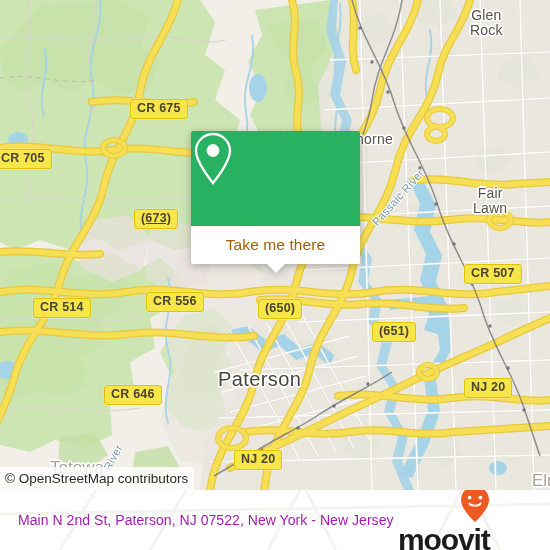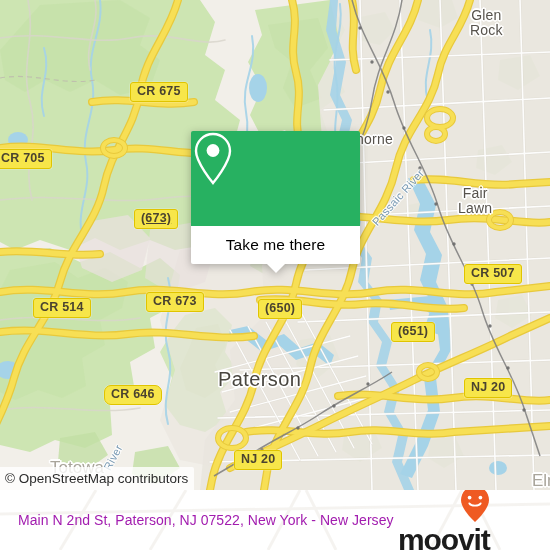--- a/index.html
+++ b/index.html
@@ -57,21 +57,21 @@
   #popup-head{
     background:#27b161;height:95px;border-radius:2px 2px 0 0;
     display:flex;align-items:center;justify-content:center;
   }
   #popup-foot{
     background:#fff;height:38px;border-radius:0 0 2px 2px;
     display:flex;align-items:center;justify-content:center;
     position:relative;
   }
   #popup-foot-label{
-    font-size:15.5px;color:#000000;letter-spacing:.1px;
+    font-size:15.5px;color:#a16207;letter-spacing:.1px;
     font-family:"Liberation Sans",sans-serif;
   }
   #popup-tip{
     position:absolute;left:50%;bottom:-9px;margin-left:-10px;
     width:0;height:0;border-left:10px solid transparent;
     border-right:10px solid transparent;border-top:10px solid #fff;
   }
 
   
   #attrib{
@@ -351,38 +351,38 @@
         <circle cx="368" cy="384" r="1.7"></circle>
           <circle cx="334" cy="406" r="1.7"></circle>
         <circle cx="298" cy="428" r="1.7"></circle>
           <circle cx="262" cy="450" r="1.7"></circle>
       </g>
 
       <path d="M0,78 C34,72 62,86 96,80" stroke="#bdb8ae" stroke-width="1.2" stroke-dasharray="5 4" fill="none" opacity=".8"></path>
     </svg>
 
     <div id="shields">
-        <div class="shield" style="left: 130px; top: 82px;">CR 675</div>
+        <div class="shield" style="left: 130px; top: 99px;">CR 675</div>
         <div class="shield" style="left: -6px; top: 149px;">CR 705</div>
         <div class="shield" style="left: 134px; top: 209px; text-decoration: underline;">(673)</div>
         <div class="shield" style="left: 33px; top: 298px;">CR 514</div>
-        <div class="shield" style="left: 146px; top: 292px;">CR 673</div>
+        <div class="shield" style="left: 146px; top: 292px;">CR 556</div>
         <div class="shield" style="left: 258px; top: 299px; text-align: right;">(650)</div>
         <div class="shield" style="left: 464px; top: 264px;">CR 507</div>
-        <div class="shield" style="left: 391px; top: 322px;">(651)</div>
+        <div class="shield" style="left: 372px; top: 322px;">(651)</div>
         <div class="shield" style="left: 464px; top: 378px;">NJ 20</div>
-        <div class="shield" style="left: 104px; top: 385px; border-radius: 7px;">CR 646</div>
+        <div class="shield" style="left: 104px; top: 385px;">CR 646</div>
         <div class="shield" style="left: 234px; top: 450px;">NJ 20</div>
       </div>
 
     <div id="places">
         <div class="place town" style="left: 470px; top: 8px;">Glen
 Rock</div>
         <div class="place town" style="left: 352px; top: 132px;">thorne</div>
-        <div class="place town" style="left: 458px; top: 186px;">Fair
+        <div class="place town" style="left: 473px; top: 186px;">Fair
 Lawn</div>
         <div class="place city" style="left: 218px; top: 369px;">Paterson</div>
         <div class="place faint" style="left: 10px; top: 459px; margin-left: 40px;">Totowa</div>
         <div class="place faint" style="left: 532px; top: 472px;">Elm</div>
         <div class="place water" style="left: 363px; top: 192px; transform: rotate(-48deg);">Passaic River</div>
         <div class="place water" style="left: 100px; top: 452px; transform: rotate(-62deg);">River</div>
       </div>
 
     <div id="popup">
       <div id="popup-head">

